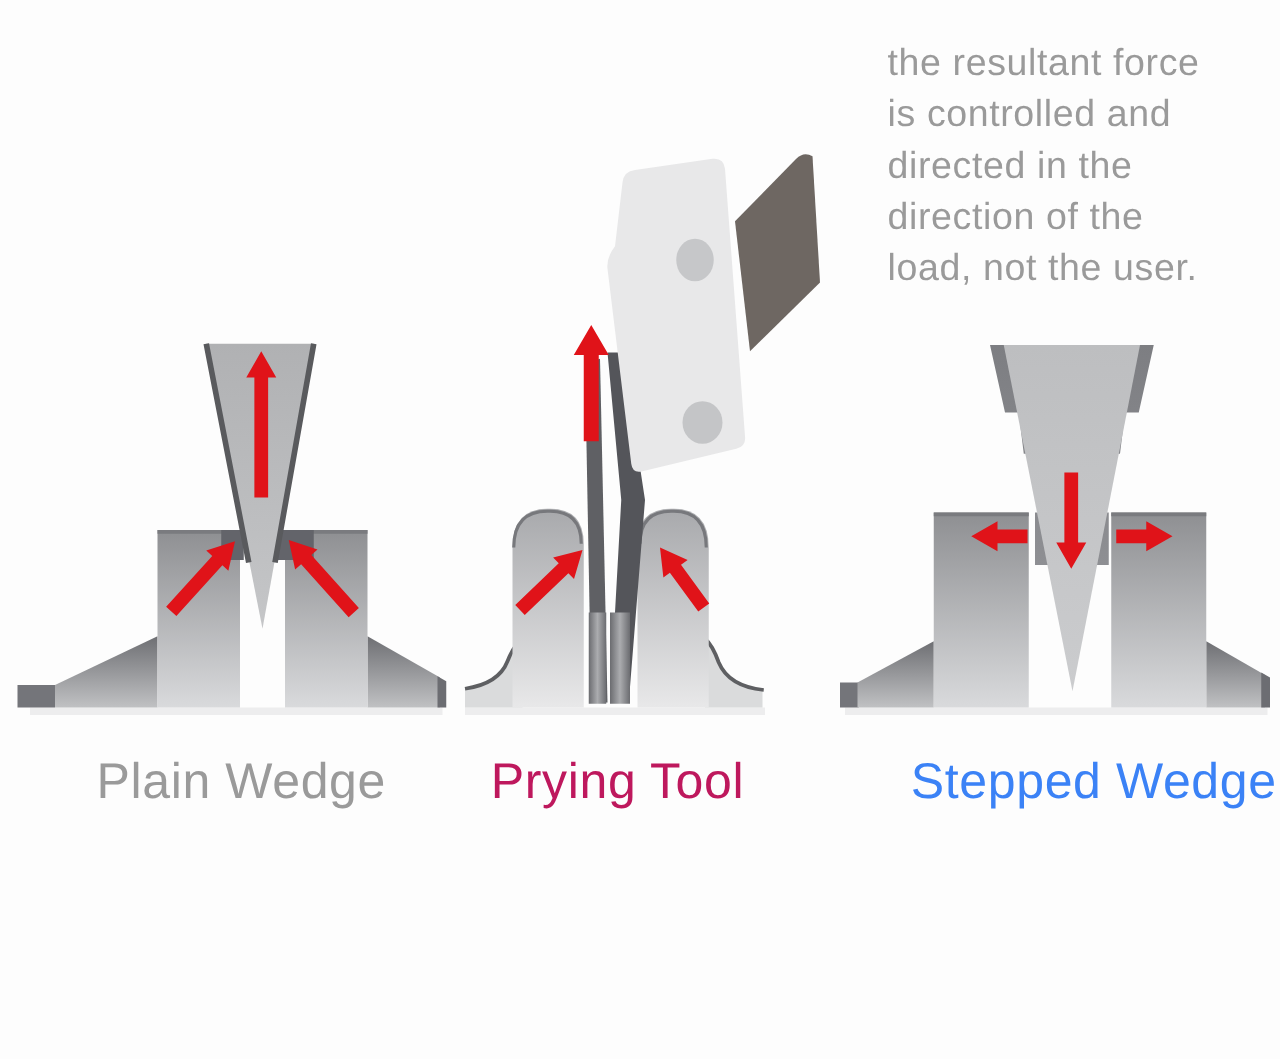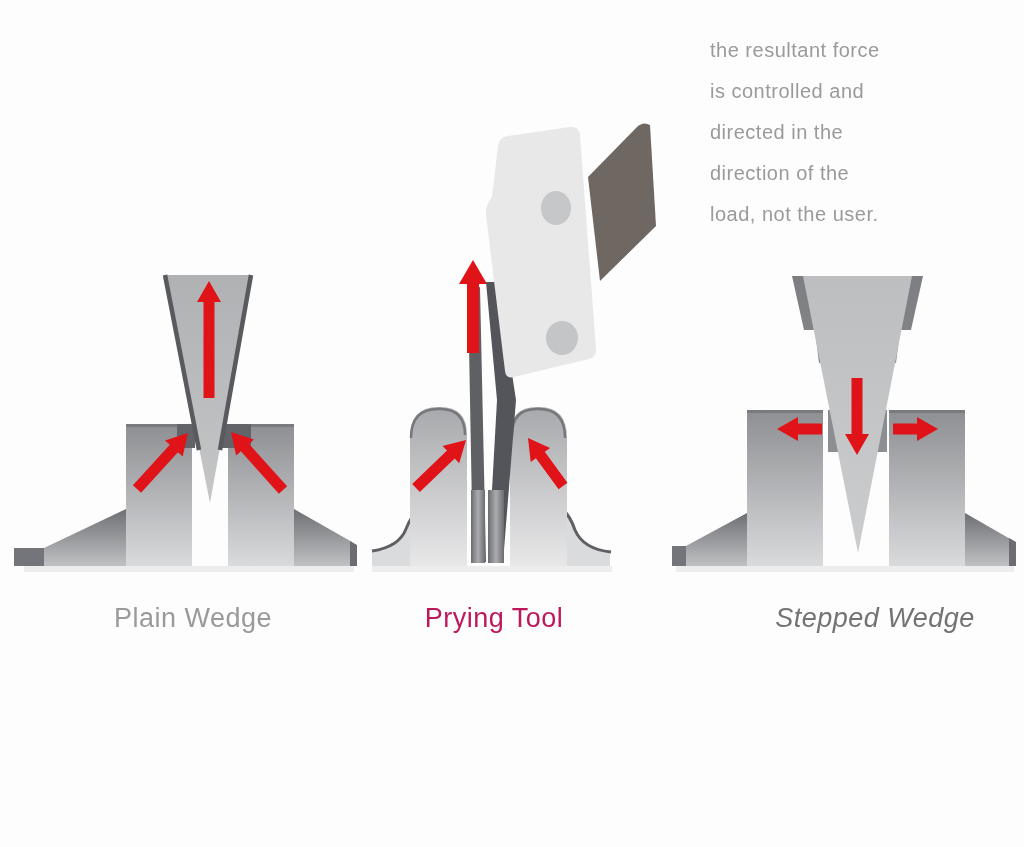--- a/index.html
+++ b/index.html
@@ -7,29 +7,29 @@
     position:relative;
     width:1024px;height:847px;
     background:#fdfdfd;
     font-family:"Liberation Sans", sans-serif;
     overflow:hidden;
   }
   .diagram-svg{position:absolute;left:0;top:0;width:1024px;height:847px;}
   .caption{
     position:absolute;
     left:710px;top:30px;width:312px;
-    font-size:20px;line-height:41px;
+    font-size:30px;line-height:41px;
     color:#9a9a9a;
     white-space:pre-line;
     letter-spacing:0.5px;
   }
   .panel-label{
     position:absolute;top:603px;width:300px;
     text-align:center;
-    font-size:27px;
+    font-size:40px;
     color:#9a9a9a;
     letter-spacing:0.5px;
   }
   .label-plain{left:43px;}
   .label-prying{left:344px;}
   .label-stepped{left:725px;}
 </style>
 </head>
 <body>
 
@@ -135,14 +135,14 @@
     </g>
   </svg>
 
   <div class="caption gray-text" style="color: rgb(154, 154, 154);">the resultant force
 is controlled and
 directed in the
 direction of the
 load, not the user.</div>
   <div class="panel-label label-plain gray-text" style="color: rgb(154, 154, 154);">Plain Wedge</div>
   <div class="panel-label label-prying gray-text" style="color: #be185d;">Prying Tool</div>
-  <div class="panel-label label-stepped gray-text" style="color: #737373; font-style: italic;">Stepped Wedge</div>
+  <div class="panel-label label-stepped gray-text" style="color: #3b82f6;">Stepped Wedge</div>
 </div>
 
 </body></html>

